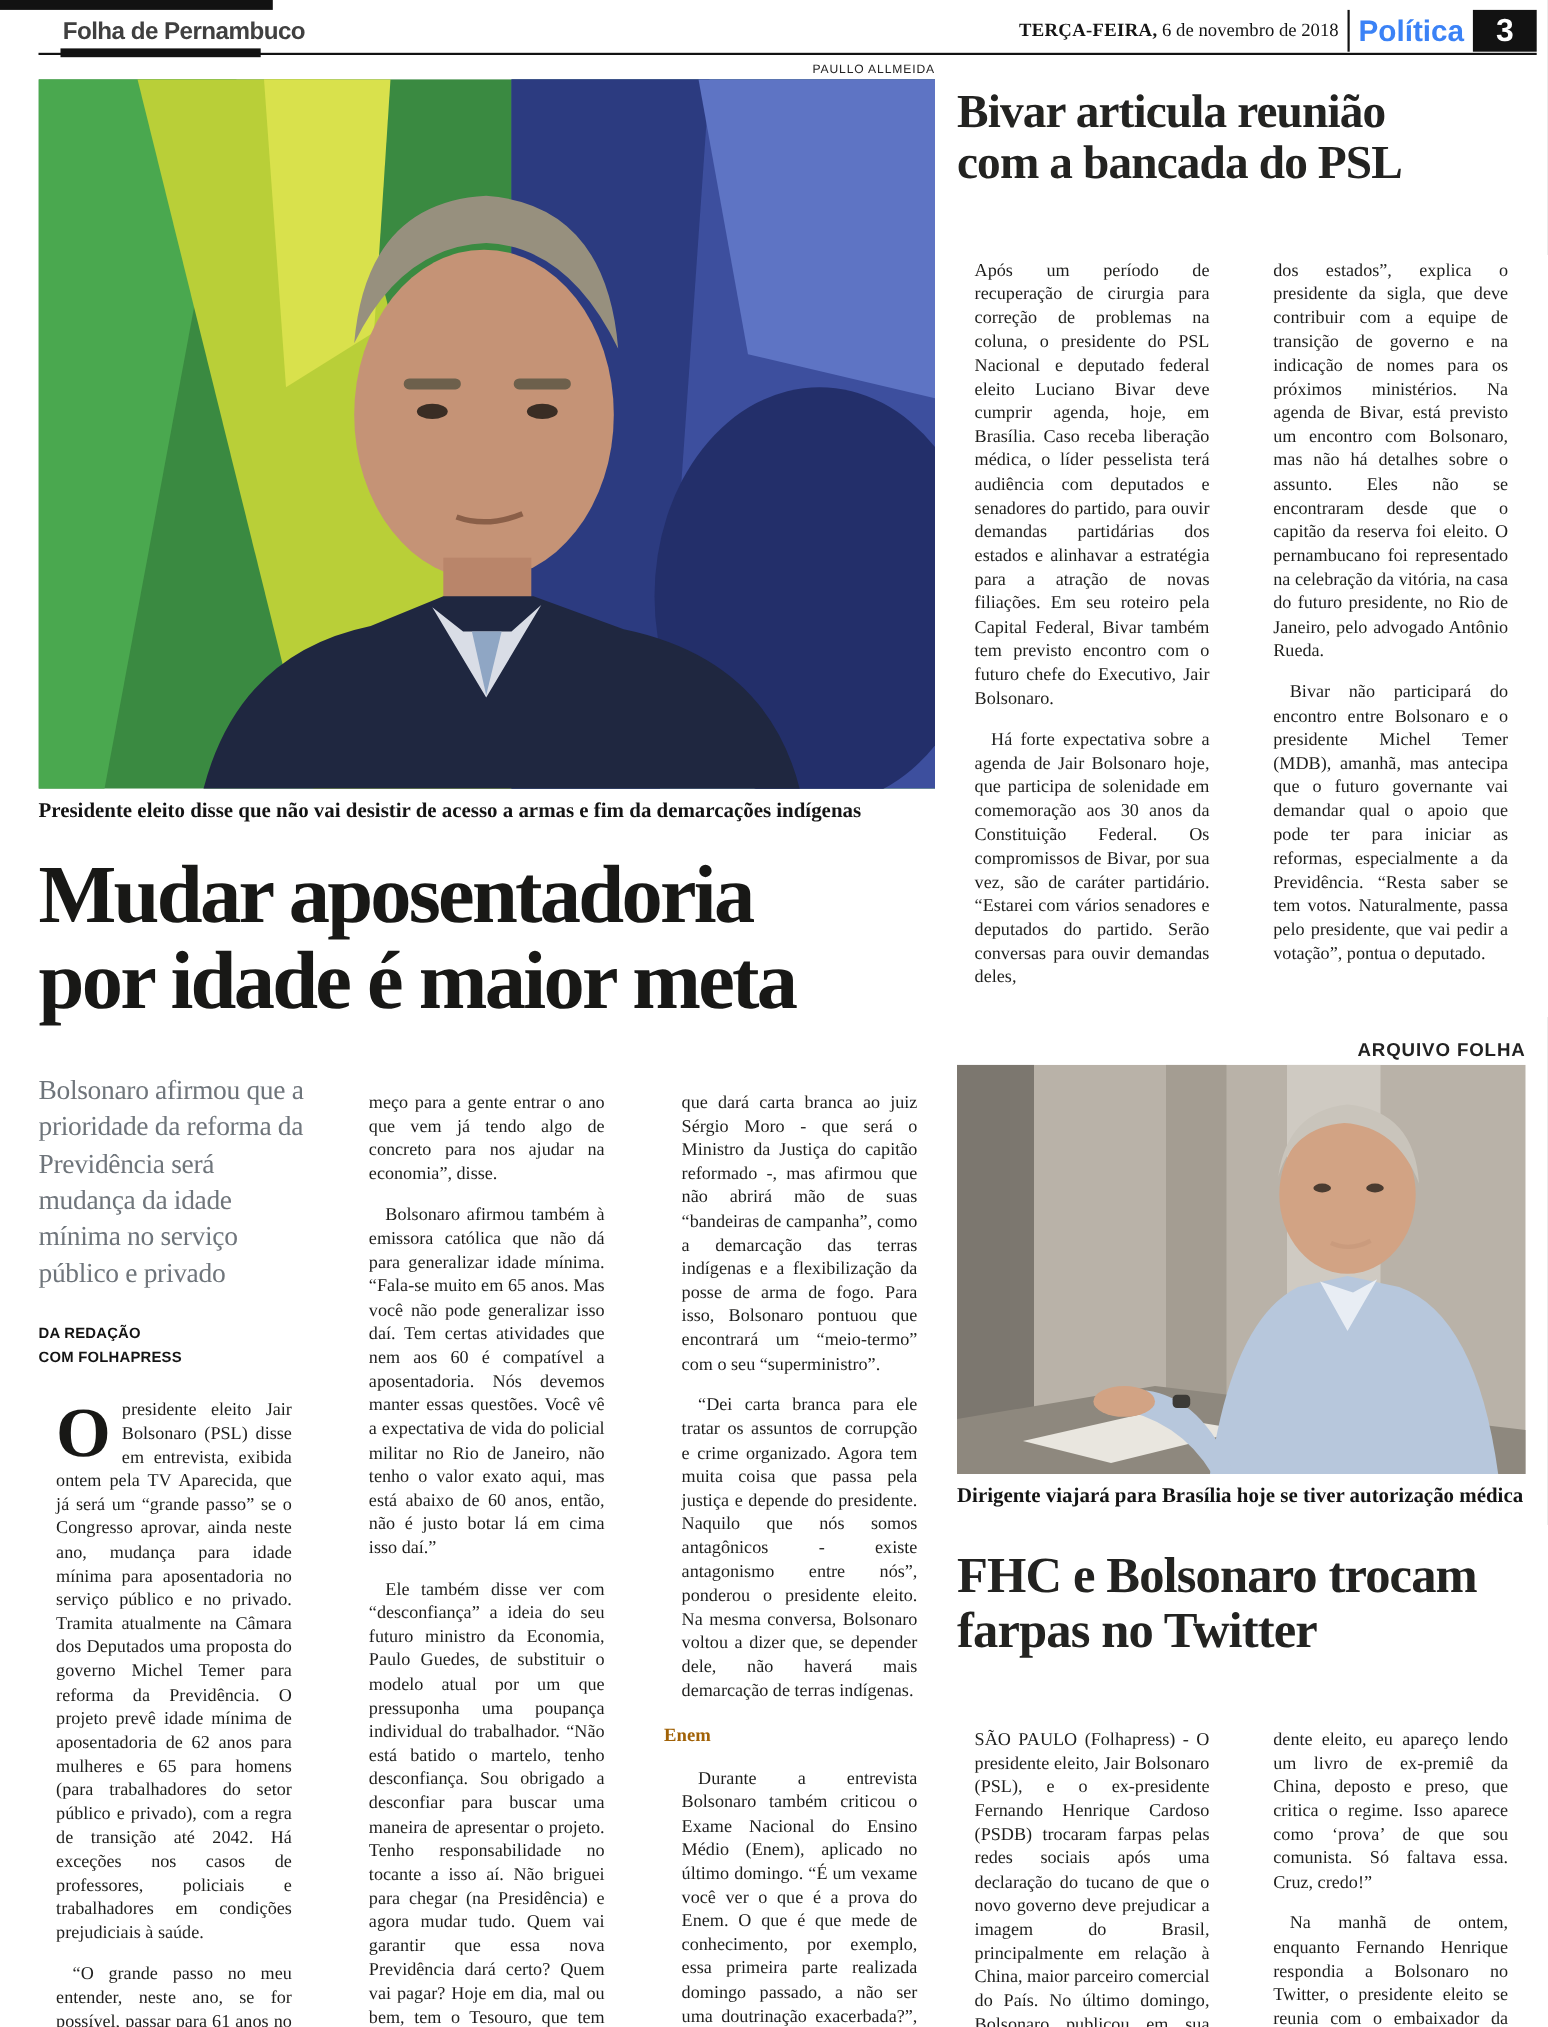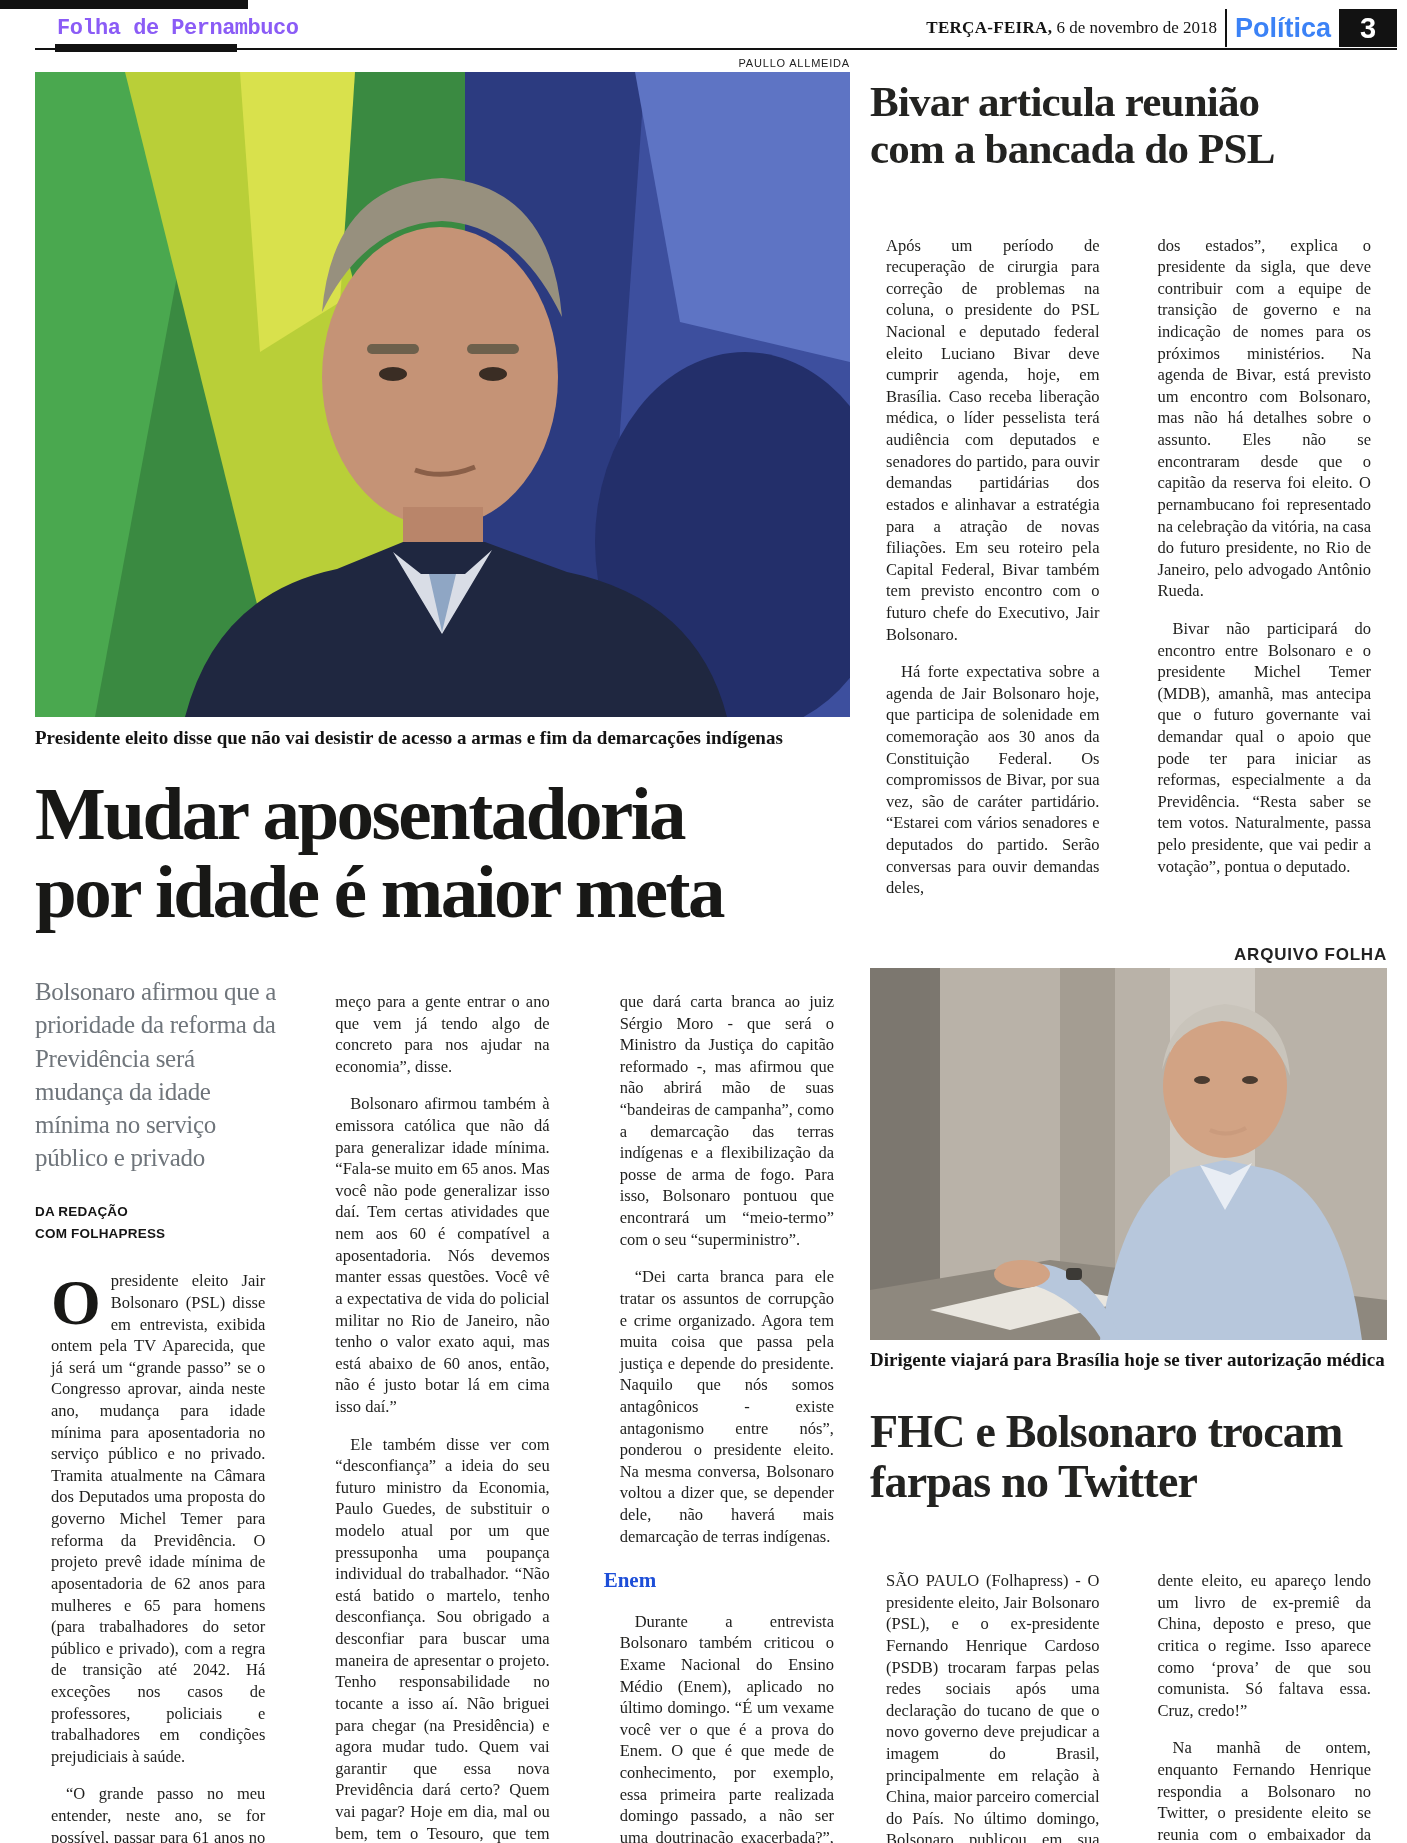--- a/index.html
+++ b/index.html
@@ -3,21 +3,21 @@
 <meta charset="utf-8">
 <style>
   html,body{margin:0;padding:0;background:#d9d9d9;}
   .page{
     position:relative;width:1407px;height:1843px;background:#ffffff;
     font-family:"Liberation Serif", serif;color:#1e1e1c;overflow:hidden;margin:0 auto;
   }
   
   .topbar{position:absolute;left:0;top:0;width:248px;height:9px;background:#121212;}
   .header-row{position:absolute;left:35px;top:9px;right:10px;height:38px;display:flex;align-items:center;}
-  .masthead{font-family:Liberation Mono, monospace;font-weight:bold;font-size:22px;color:#8b5cf6;letter-spacing:-0.5px;padding-left:22px;}
+  .masthead{font-family:Liberation Sans, sans-serif;font-weight:bold;font-size:22px;color:#404040;letter-spacing:-0.5px;padding-left:22px;}
   .date{margin-left:auto;font-size:17px;color:#141414;padding-right:8px;white-space:nowrap;}
   .date .day{font-weight:bold;letter-spacing:0.3px;}
   .section-cell{border-left:2px solid #121212;height:38px;display:flex;align-items:center;padding:0 8px;
     font-family:"Liberation Sans",sans-serif;font-weight:bold;font-size:27px;color:#3b82f6;}
   .pagenum{background:#121212;color:#fff;font-family:"Liberation Sans",sans-serif;font-weight:bold;font-size:29px;
     width:58px;height:38px;display:flex;align-items:center;justify-content:center;}
   .rule-thin{position:absolute;left:35px;right:10px;top:48px;height:2px;background:#121212;}
   .rule-thick{position:absolute;left:55px;width:182px;top:44px;height:8px;background:#121212;}
 
   
@@ -29,21 +29,21 @@
   h1.mainhead span{display:block;}
   .cols3{display:flex;gap:38px;margin-top:44px;}
   .col{flex:1;min-width:0;text-align:justify;font-size:16.5px;line-height:1.31;}
   .col p{margin:16px;text-indent:15px;}
   .col p.noindent{text-indent:0;}
   .deck{font-size:25px;line-height:1.33;color:#6f757b;text-align:left;letter-spacing:-0.3px;margin-bottom:26px;}
   .byline{font-family:"Liberation Sans",sans-serif;font-weight:bold;font-size:13.5px;line-height:1.7;letter-spacing:0.2px;
     color:#141414;text-align:left;margin-bottom:24px;}
   .byline span{display:block;}
   .dropcap{float:left;font-weight:bold;font-size:64px;line-height:0.82;padding:7px 10px 0 0;color:#181816;}
-  .subhd{font-weight:bold;font-size:21px;margin:20px 0 4px;text-align:left;color:#1d4ed8;}
+  .subhd{font-weight:bold;font-size:17px;margin:20px 0 4px;text-align:left;color:#a16207;}
 
   
   .right{position:absolute;left:870px;top:44px;width:517px;}
   h2.secthead{margin:34px 0 0;font-size:43px;line-height:1.1;font-weight:bold;letter-spacing:-0.8px;color:#232321;}
   h2.secthead span{display:block;}
   h2.fhchead{font-size:46px;margin-top:36px;}
   .cols2{display:flex;gap:26px;margin-top:46px;}
   .credit2{font-family:"Liberation Sans",sans-serif;font-size:17px;font-weight:bold;letter-spacing:0.8px;color:#222;
     text-align:right;margin:30px 0 3px;}
   .photo-bivar{display:block;width:517px;height:372px;}

